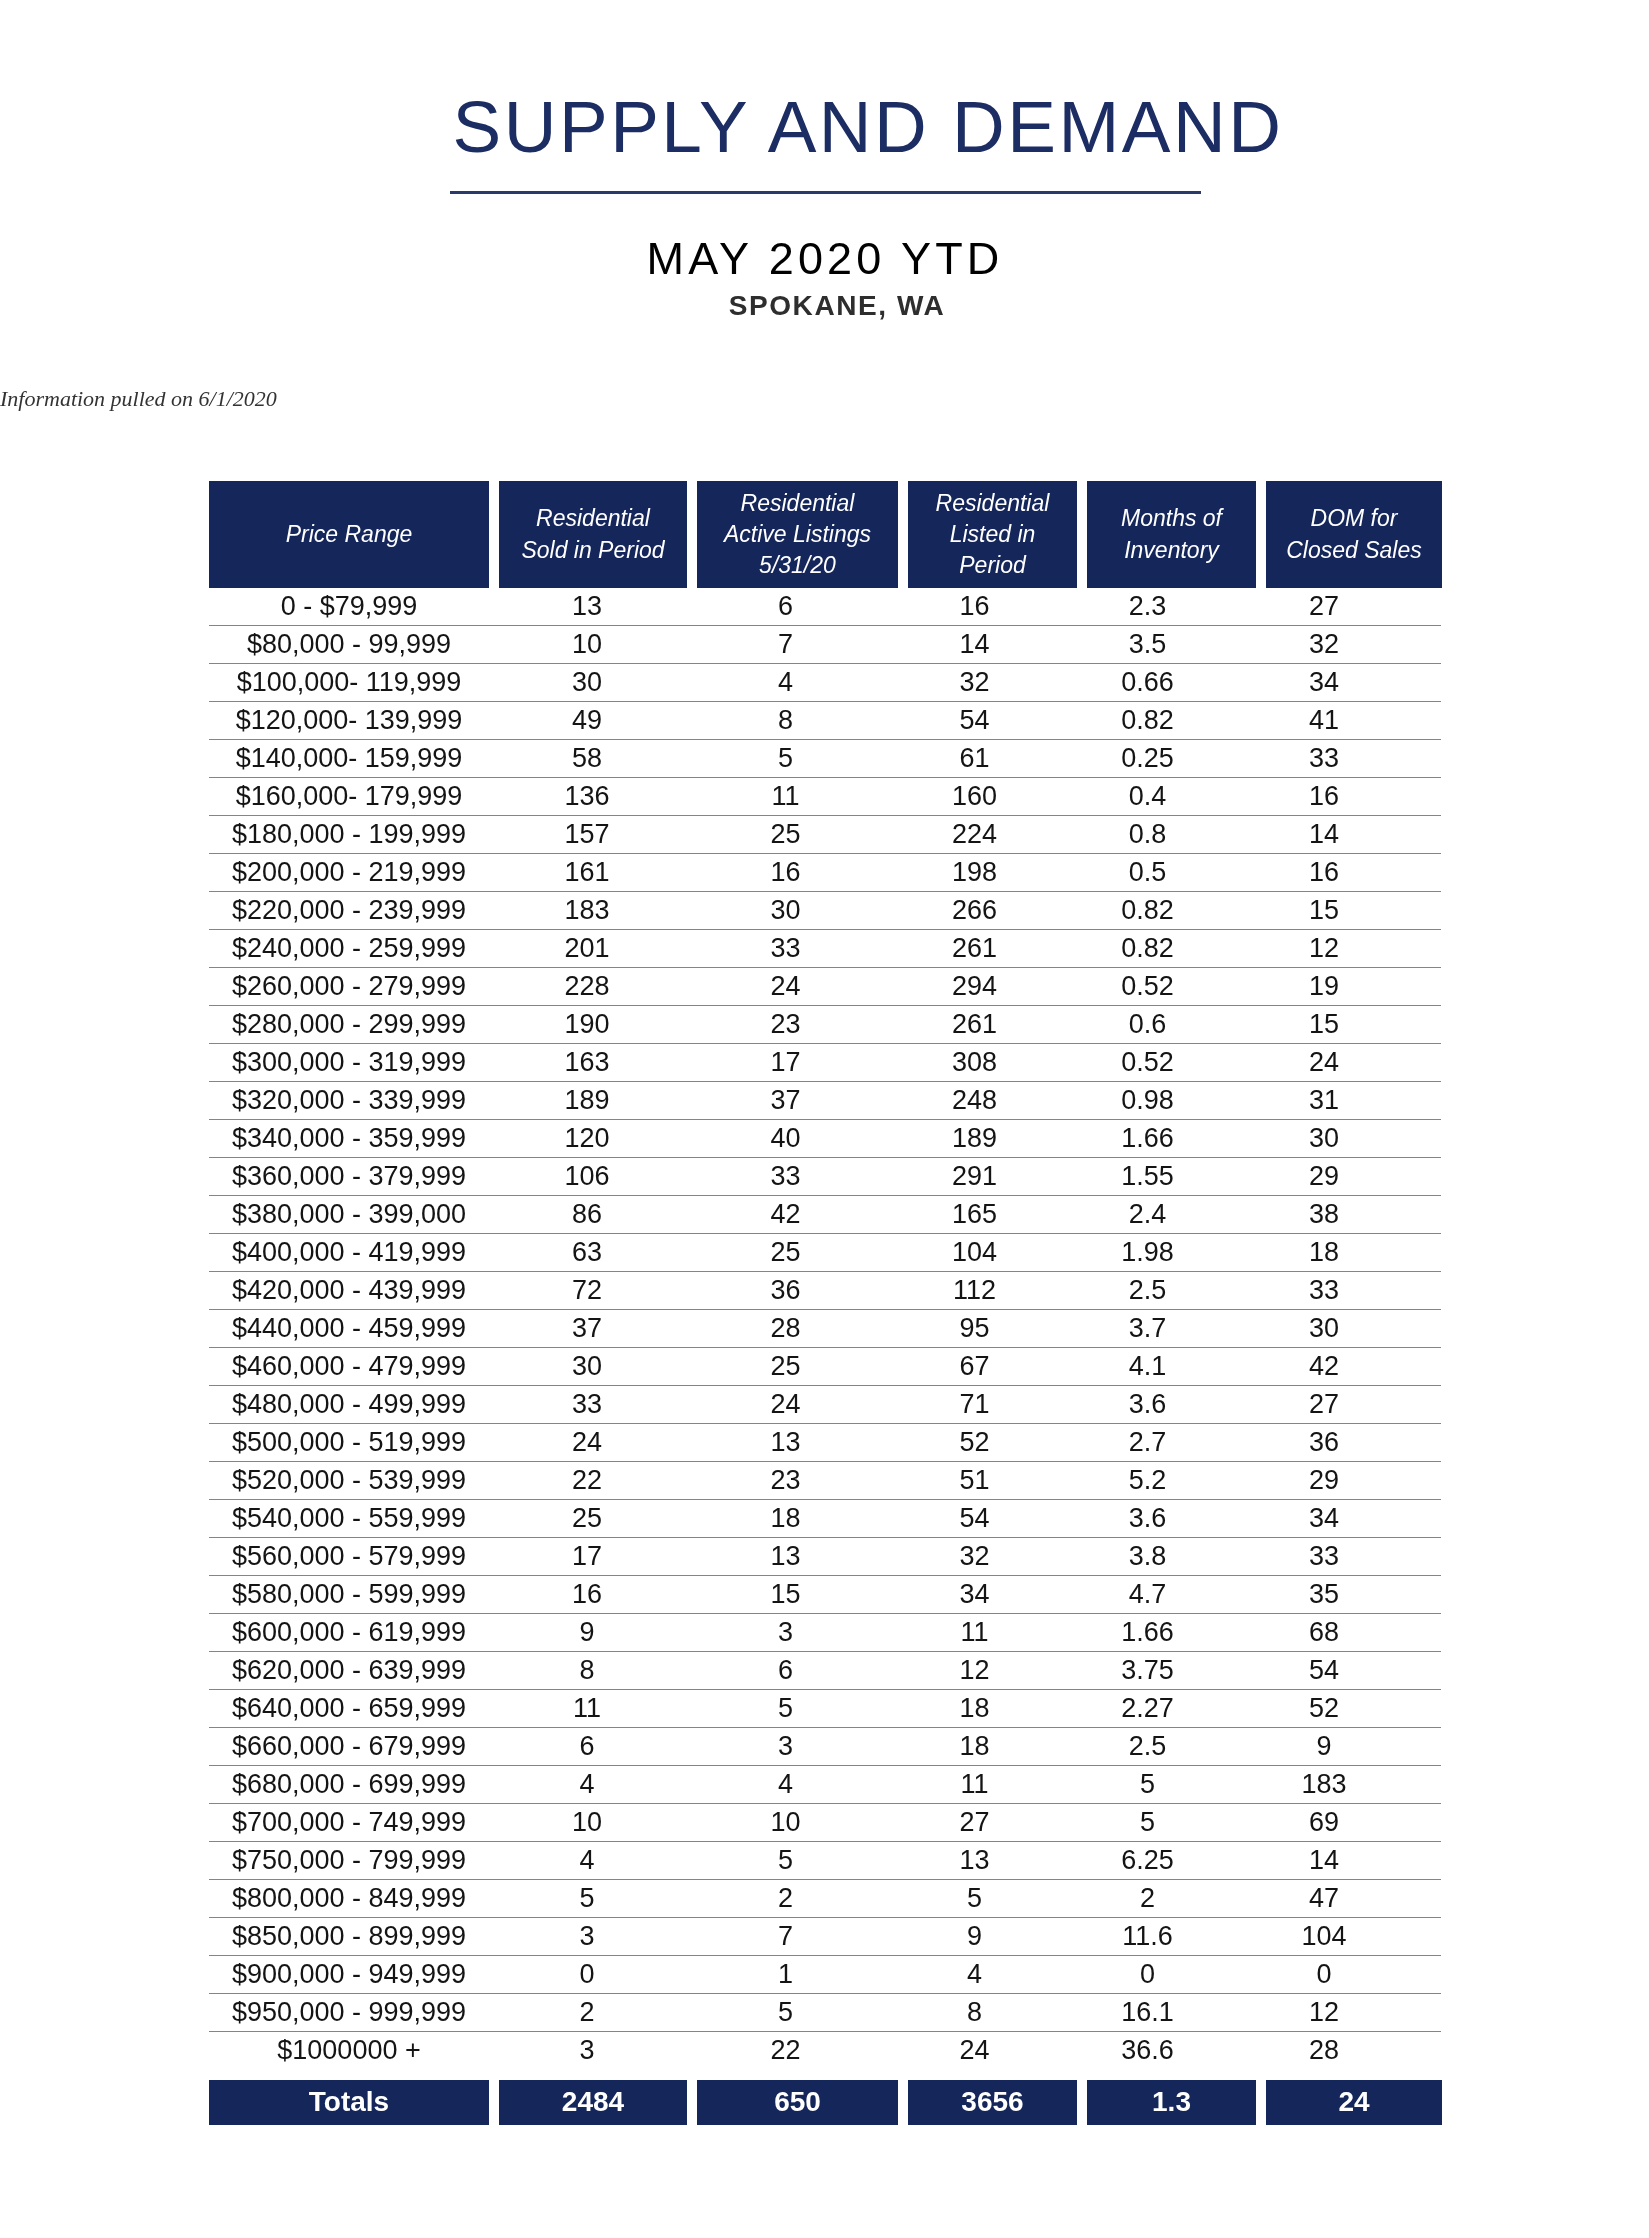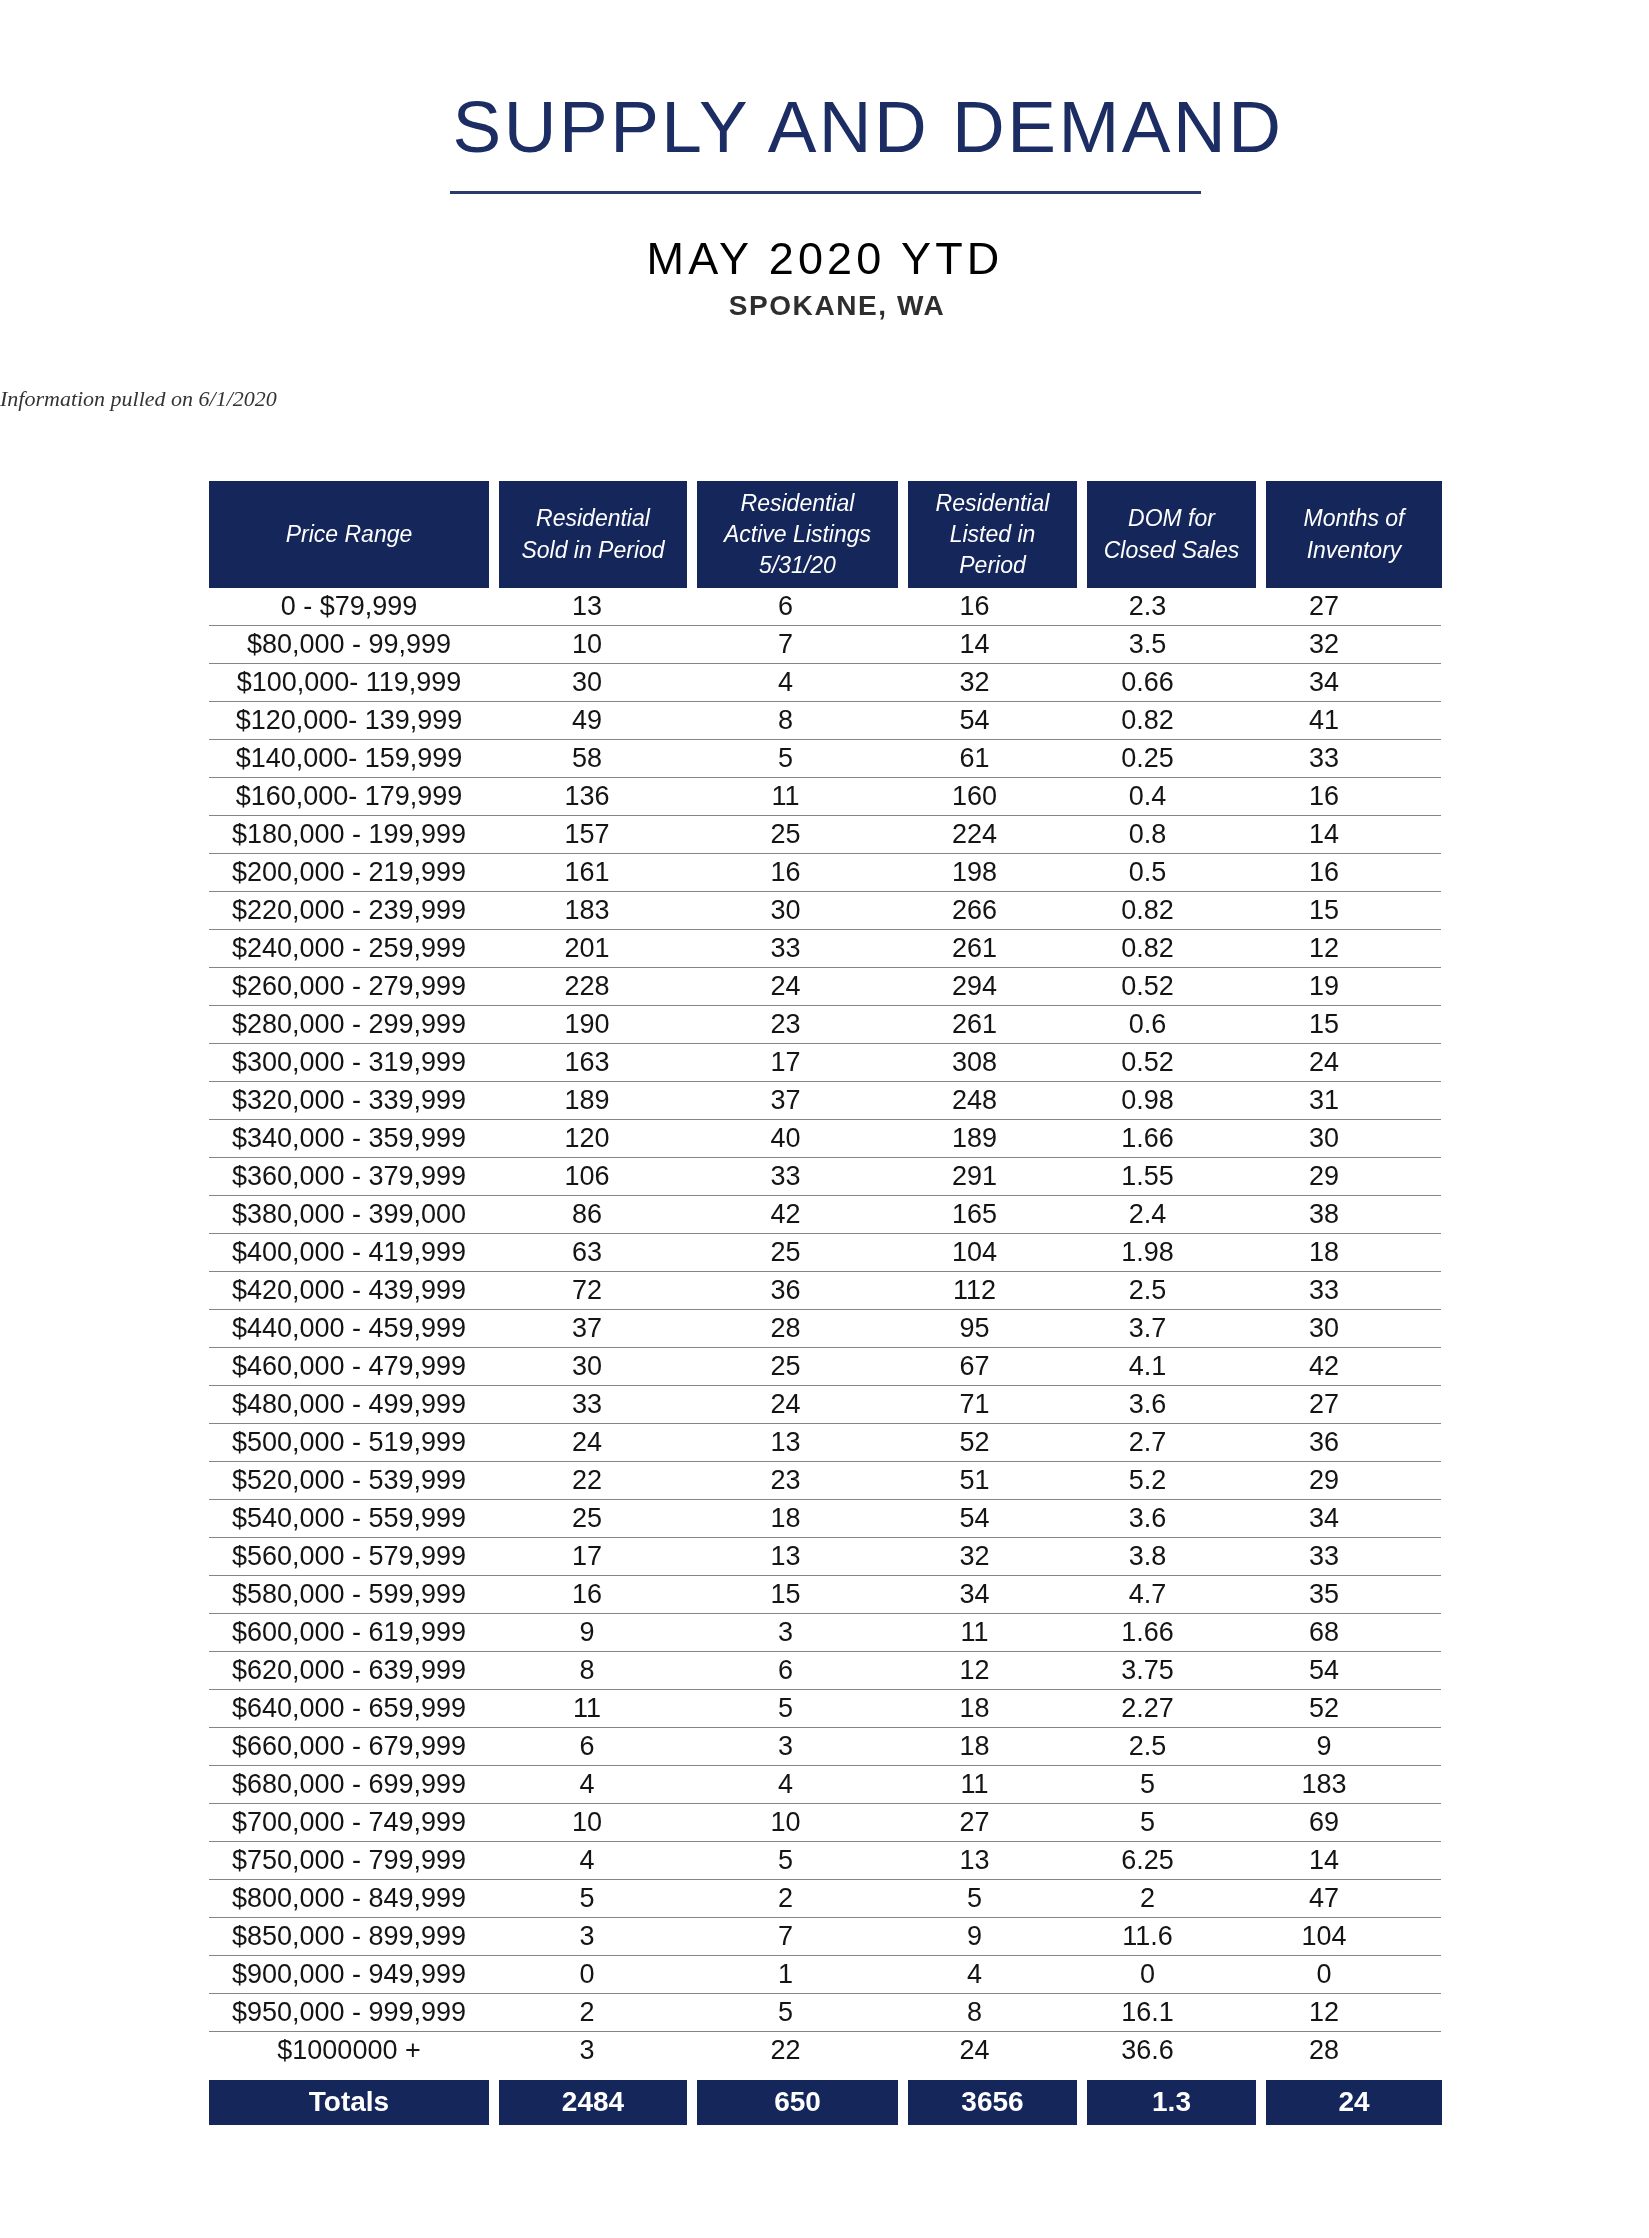--- a/index.html
+++ b/index.html
@@ -142,24 +142,24 @@
     <div class="thead grid-row">
       <div class="th">Price Range</div>
       <div class="th">Residential
 Sold in Period</div>
       <div class="th">Residential
 Active Listings
 5/31/20</div>
       <div class="th">Residential
 Listed in
 Period</div>
+      <div class="th">Months of
+Inventory</div>
       <div class="th">DOM for
 Closed Sales</div>
-      <div class="th">Months of
-Inventory</div>
     </div>
 
     <div class="tbody">
         <div class="tr">
           <div class="td">0 - $79,999</div>
           <div class="td">13</div>
           <div class="td">6</div>
           <div class="td">16</div>
           <div class="td">2.3</div>
           <div class="td">27</div>

